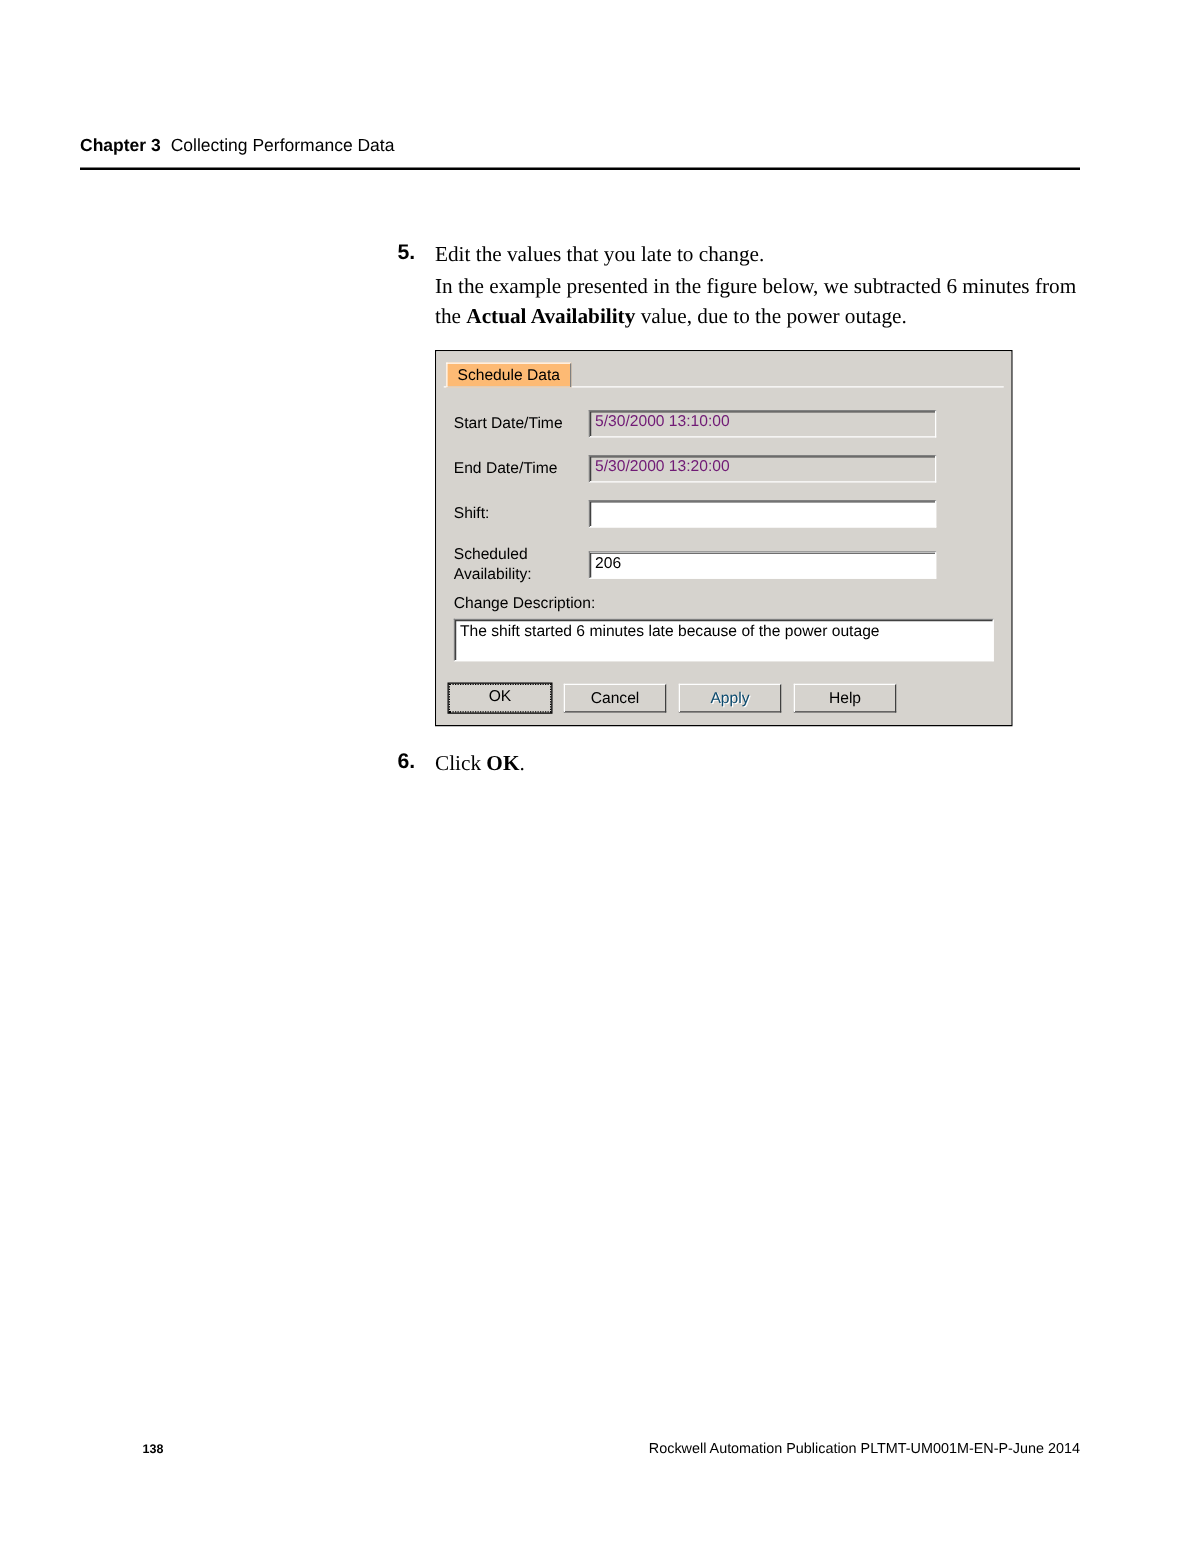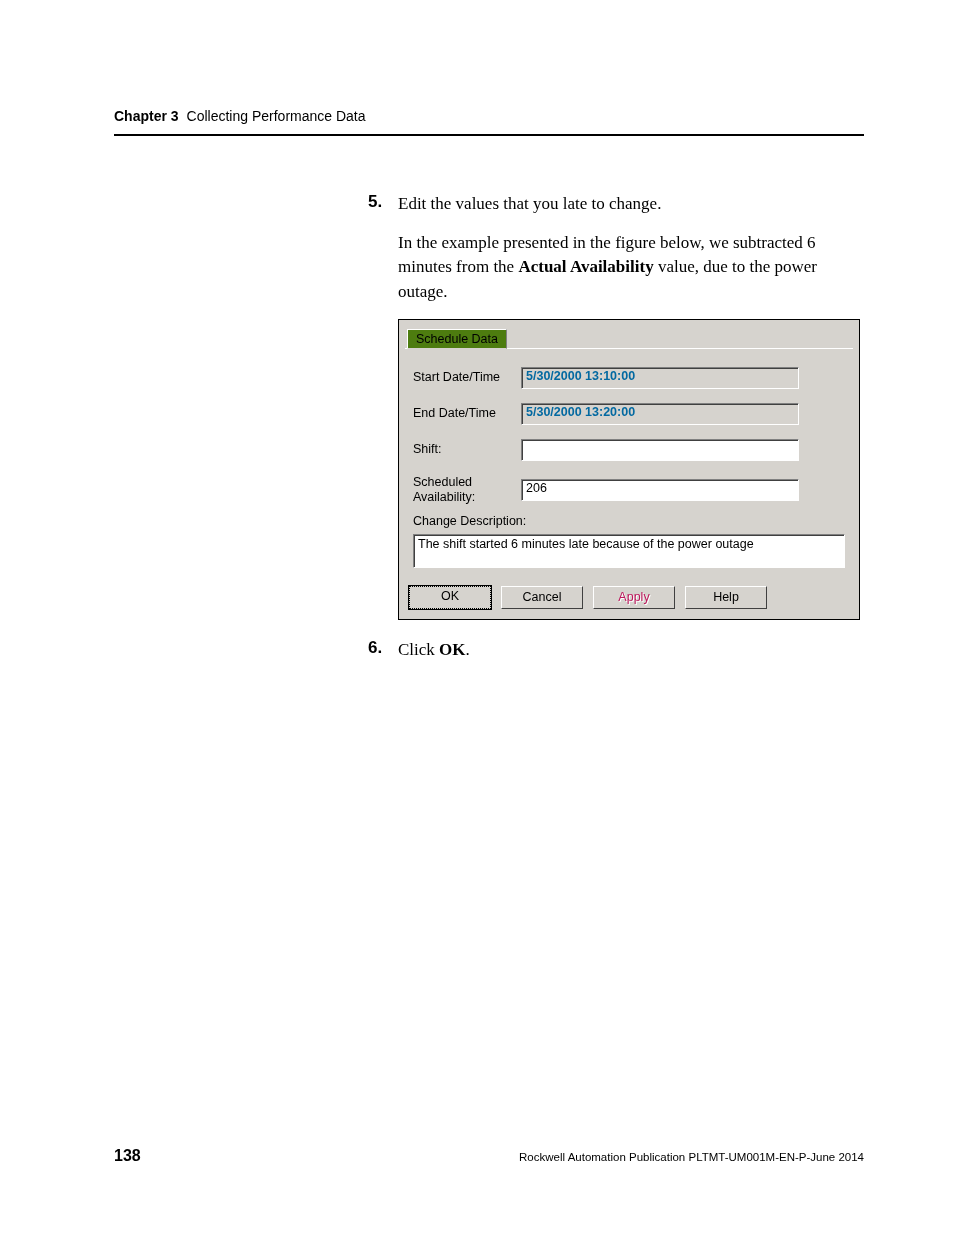--- a/index.html
+++ b/index.html
@@ -6,21 +6,21 @@
     margin: 0;
     padding: 0;
     font-family: Georgia, 'Times New Roman', serif;
     background: #fff;
     color: #000;
     width: 954px;
     height: 1235px;
     position: relative;
   }
   .page {
-    padding: 108px 90px 0 114px;
+    padding: 108px 90px 0 64px;
     box-sizing: border-box;
     height: 100%;
     position: relative;
   }
   .header-row {
     display: flex;
     align-items: baseline;
     font-family: Arial, Helvetica, sans-serif;
     padding-bottom: 10px;
     border-bottom: 2px solid #000;
@@ -46,21 +46,20 @@
     font-weight: bold;
     font-size: 17px;
     width: 30px;
     flex: none;
   }
   .step-text {
     font-size: 17px;
     line-height: 1.45;
   }
   .step-text .para2 {
-    margin-top: 14px;
   }
   .strong { font-weight: bold; }
 
   
   .dialog {
     margin: 14px 0 18px 30px;
     border: 1px solid #000;
     width: 460px;
     font-family: "MS Sans Serif", Tahoma, Arial, sans-serif;
     font-size: 12.5px;
@@ -94,21 +93,21 @@
   }
   .dialog-client {
     background: #d6d3ce;
     padding: 0;
   }
   .tabstrip {
     padding: 8px 6px 0 8px;
   }
   .tab {
     display: inline-block;
-    background: #4d7c0f;
+    background: #fdba74;
     border: 1px solid #fff;
     border-right-color: #808080;
     border-bottom-color: #d6d3ce;
     padding: 2px 8px 2px 8px;
     font-size: 12.5px;
     position: relative;
     top: 1px;
   }
   .tabcontent {
     border-top: 1px solid #fff;
@@ -135,22 +134,21 @@
     border-right-color: #fff;
     border-bottom-color: #fff;
     background: #fff;
     padding: 1px 4px;
     font-size: 12.5px;
     font-family: inherit;
     box-shadow: inset 1px 1px 0 #404040;
   }
   .textbox.readonly {
     background: #d6d3ce;
-    color: #0369a1;
-    font-weight: bold;
+    color: #701a75;
   }
   .change-desc-label {
     font-size: 12.5px;
     margin: 8px 0 6px 0;
   }
   .desc-box {
     border: 1px solid #808080;
     border-right-color: #fff;
     border-bottom-color: #fff;
     background: #ffffff;
@@ -180,35 +178,35 @@
     line-height: 20px;
     box-sizing: border-box;
   }
   .dlg-btn.default {
     border: 1px dotted #000;
     outline: 1px solid #000;
     background: #d6d3ce;
     line-height: 19px;
   }
   .dlg-btn.disabled {
-    color: #be185d;
+    color: #0c4a6e;
     text-shadow: 1px 1px 0 #fff;
   }
 
   .footer {
     position: absolute;
     bottom: 70px;
     left: 114px;
     right: 90px;
     display: flex;
     justify-content: space-between;
     align-items: baseline;
     font-family: Arial, Helvetica, sans-serif;
   }
-  .page-no { font-weight: bold; font-size: 16px; }
+  .page-no { font-weight: bold; font-size: 10px; }
   .pub { font-size: 11.5px; }
 </style>
 </head>
 <body>
 
 <div class="page">
 
   <div class="header-row">
     <span class="chapter-num">Chapter 3</span>
     <span class="chapter-title">Collecting Performance Data</span>

